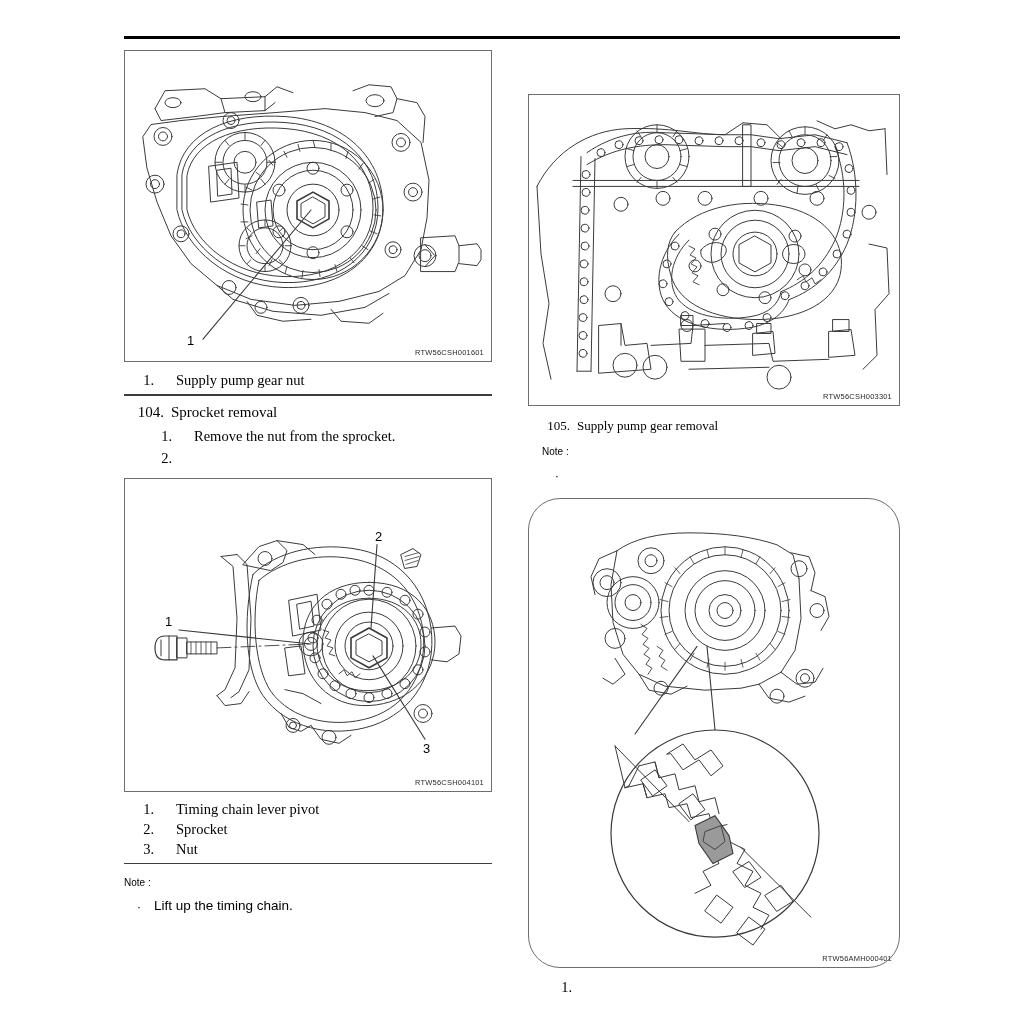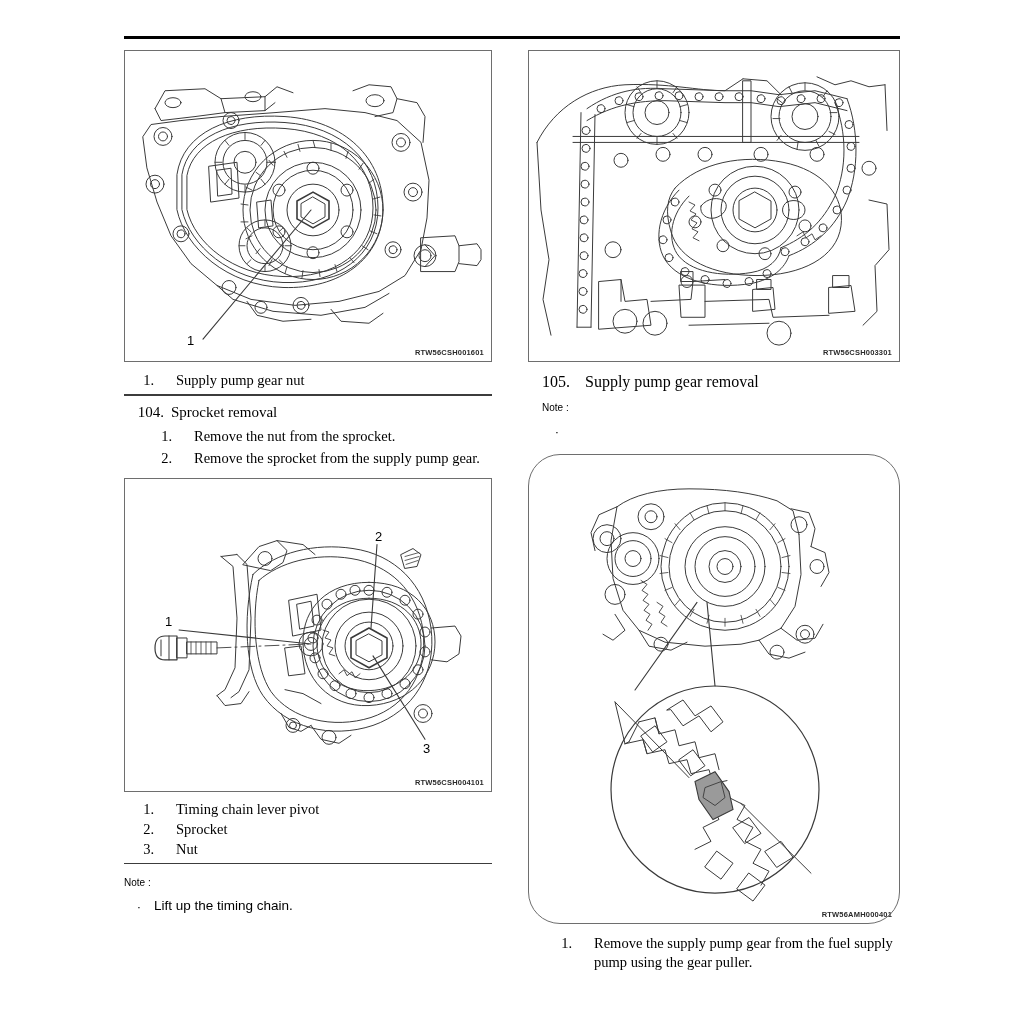--- a/index.html
+++ b/index.html
@@ -18,21 +18,21 @@
   .header-rule{position:absolute;left:124px;top:36px;width:776px;height:3px;background:#000;}
 
   
   .col-left{position:absolute;left:124px;top:50px;width:368px;}
   .col-right{position:absolute;left:528px;top:50px;width:372px;}
 
   
   .figure{border:1.4px solid #6e6e6e;background:#fff;position:relative;box-sizing:border-box;}
   .figure svg{display:block;width:100%;height:100%;}
   .fig-code{position:absolute;right:7px;bottom:4px;
-    font-family:"Liberation Sans",sans-serif;font-size:7.5px;font-weight:bold;
+    font-family:"Liberation Sans",sans-serif;font-size:7.5px;font-weight:normal;
     color:#2a2a2a;letter-spacing:.2px;}
 
   
   .caption-list{margin:0;padding:0;list-style:none;}
   .caption-list li{display:flex;font-size:14.5px;line-height:18px;padding:1px 0;}
   .caption-list li .num{width:30px;text-align:right;padding-right:0;flex:0 0 30px;}
   .caption-list li .txt{padding-left:22px;}
   .rule{height:1.6px;background:#3c3c3c;margin:4px 0 0 0;}
 
   .section-head{display:flex;font-size:15px;line-height:19px;margin-top:7px;}
@@ -41,21 +41,21 @@
   .steps li{display:flex;font-size:14.5px;line-height:22px;}
   .steps li .num{flex:0 0 48px;text-align:right;padding-right:0;}
   .steps li .txt{padding-left:22px;}
 
   .note-block{font-family:"Liberation Sans",sans-serif;margin-top:10px;}
   .note-title{font-size:10px;line-height:18px;}
   .note-item{display:flex;margin-top:5px;}
   .note-item .bullet{flex:0 0 30px;text-align:center;font-size:13px;line-height:18px;padding-top:1px;}
   .note-item .note-text{font-size:13.5px;line-height:17px;}
 
-  .r-head{display:flex;font-size:16px;line-height:19px;gap:8px;}
+  .r-head{display:flex;font-size:13px;line-height:19px;}
   .r-head .num{flex:0 0 42px;text-align:right;padding-right:7px;}
 
   .final-step{display:flex;font-size:14.5px;line-height:19px;margin-top:10px;}
   .final-step .num{flex:0 0 44px;text-align:right;}
   .final-step .txt{padding-left:22px;}
 </style>
 </head>
 <body>
 
 <div class="page">
@@ -182,21 +182,20 @@
       <span class="num">104.</span>
       <span>Sprocket  removal</span>
     </div>
     <ul class="steps">
       <li>
         <span class="num">1.</span>
         <span class="txt">Remove the nut from the sprocket.</span>
       </li>
       <li>
         <span class="num">2.</span>
-        <span class="txt">Remove the sprocket from the supply pump gear.</span>
       </li>
     </ul>
 
     <div class="figure" style="height:314px;margin-top:9px;">
       <svg viewBox="0 0 366 314" preserveAspectRatio="none">
         <g fill="none" stroke="#3a3a3a" stroke-width="1" stroke-linejoin="round" stroke-linecap="round">
 
           <path d="M96 78 L108 88 L112 140 L110 190 L100 212 L92 218"></path>
           <path d="M112 76 L122 86 L126 140 L124 192 L114 214 L106 220"></path>
           <path d="M92 218 L100 228 L116 226 L124 214"></path>
@@ -317,21 +316,21 @@
       <div class="note-title">Note :</div>
       <div class="note-item">
         <span class="bullet">·</span>
         <span class="note-text">Lift up the timing chain.</span>
       </div>
     </div>
   </div>
 
   <div class="col-right">
 
-    <div class="figure" style="height:312px;">
+    <div class="figure" style="height:312px;margin-top:44px;">
       <svg viewBox="0 0 370 312" preserveAspectRatio="none">
         <g fill="none" stroke="#3a3a3a" stroke-width="1" stroke-linejoin="round" stroke-linecap="round">
 
           <path d="M8 92 C26 56 60 36 96 34 C140 32 168 40 196 40 L214 28"></path>
           <path d="M214 28 L238 30 L252 44"></path>
           <path d="M288 26 L306 34 L322 30 L340 36 L356 34"></path>
           <path d="M356 34 L358 80"></path>
 
           <path d="M44 86 L330 86"></path>
           <path d="M44 92 L330 92"></path>
@@ -573,17 +572,16 @@
         <g>
           <path d="M166 328 L186 318 L200 338 L204 356 L184 366 L170 346 Z" fill="#9a9a9a" stroke="#3a3a3a" stroke-width="1.1"></path>
           <path d="M176 334 L192 328 L196 344 L186 352 L174 344 Z" fill="none" stroke="#3a3a3a" stroke-width="0.9"></path>
         </g>
       </svg>
       <div class="fig-code">RTW56AMH000401</div>
     </div>
 
     <div class="final-step">
       <span class="num">1.</span>
-      <span class="txt" style="max-width:316px;display:block;">Remove the supply pump gear from the fuel supply pump using the gear puller.</span>
     </div>
   </div>
 
 </div>
 
 </body></html>

